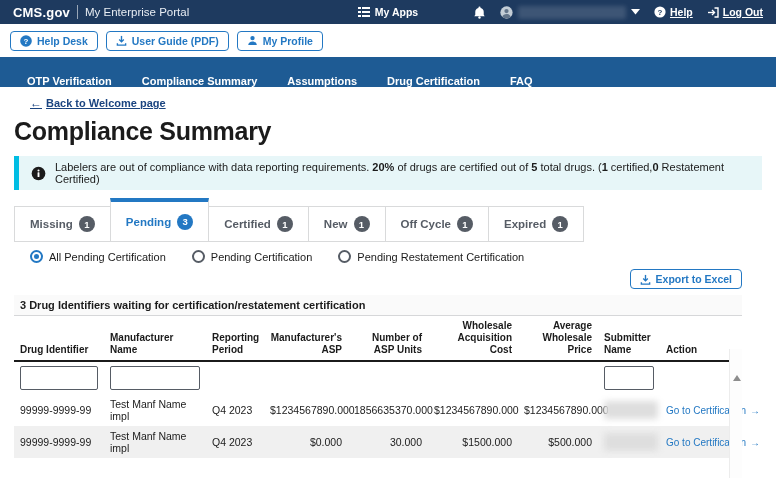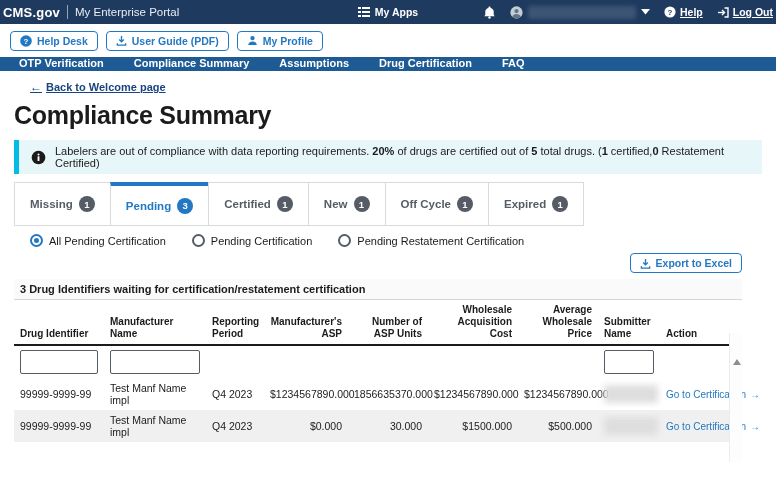--- a/index.html
+++ b/index.html
@@ -7,41 +7,41 @@
     --alert_bg:#e7f6f8; --alert_accent:#00bde3; --badge_inactive:#565c65;
     --text:#1b1b1b; --stripe:#f0f0f0; --border:#d9dadb;
   }
   *{box-sizing:border-box;}
   html,body{margin:0;padding:0;}
   body{width:776px;height:498px;overflow:hidden;background:#fff;
        font-family:"Liberation Sans","DejaVu Sans",sans-serif;color:var(--text);}
   .screen{width:776px;height:498px;overflow:hidden;position:relative;background:#fff;}
 
   
-  .topbar{height:24px;background:var(--topbar_bg);color:#fff;display:flex;align-items:center;padding:0 3px;}
+  .topbar{height:24px;background:var(--topbar_bg);color:#fff;display:flex;align-items:center;padding:0 13px;}
   .topbar-left{display:flex;align-items:center;flex:1;}
   .brand{font-weight:bold;font-size:13px;letter-spacing:.2px;}
   .tb-divider{width:1px;height:14px;background:rgba(255,255,255,.55);margin:0 7px;}
   .brand-sub{font-size:11.5px;color:#e8edf3;font-weight:400;}
   .topbar-center{display:flex;align-items:center;gap:5px;font-size:10.5px;font-weight:bold;cursor:pointer;}
   .topbar-right{display:flex;align-items:center;justify-content:flex-end;flex:1;gap:14px;font-size:10.5px;}
   .tb-link{display:flex;align-items:center;gap:4px;text-decoration:underline;color:#fff;cursor:pointer;font-weight:bold;}
   .user-menu{display:flex;align-items:center;gap:5px;cursor:pointer;}
   .redact-user{width:108px;height:13px;background:rgba(255,255,255,.14);border-radius:2px;filter:blur(2px);}
 
   
   .appbar{height:33px;display:flex;align-items:center;padding:0 10px;background:#fff;}
   .app-title{font-size:14.5px;font-weight:bold;color:var(--nav_bg);flex:1;}
   .appbar-actions{display:flex;gap:8px;}
   .btn-outline{display:flex;align-items:center;gap:5px;border:1px solid var(--link);color:var(--link);
       background:#fff;border-radius:4px;font-size:10.5px;font-weight:bold;padding:3px 9px;cursor:pointer;
       font-family:inherit;}
 
   
-  .navbar{height:14px;background:var(--nav_bg);display:flex;align-items:flex-start;padding:0 4px;}
+  .navbar{height:30px;background:var(--nav_bg);display:flex;align-items:flex-end;padding:0 12px;}
   .nav-item{display:flex;align-items:center;padding:0 15px;color:#fff;font-size:11px;font-weight:bold;cursor:pointer;}
 
   
   .content{padding:6px 14px 0 14px;}
   .back-link{display:inline-flex;align-items:center;gap:4px;margin-left:16px;font-size:11px;font-weight:bold;
       color:var(--dark_link);text-decoration:underline;cursor:pointer;}
   .back-link .arr{text-decoration:none;font-size:12px;}
   h1.page-title{font-size:25px;margin:6px 0 0 0;line-height:29px;color:var(--text);letter-spacing:-.3px;}
 
   .period-block{margin-top:10px;}
@@ -52,21 +52,21 @@
   .arrow-btn{width:18px;height:18px;border:none;background:var(--link);border-radius:4px;display:flex;
       align-items:center;justify-content:center;cursor:pointer;padding:0;}
   .select{width:120px;height:24px;border:1px solid #565c65;border-radius:4px;background:#fff;display:flex;
       align-items:center;justify-content:space-between;padding:0 8px;font-size:11px;cursor:pointer;}
 
   .alert{margin-top:10px;background:var(--alert_bg);border-left:5px solid var(--alert_accent);
       height:34px;display:flex;align-items:center;gap:9px;padding:0 12px;font-size:11px;}
   .alert b{font-weight:bold;}
 
   .tabs{margin-top:8px;display:flex;align-items:flex-end;}
-  .tab{background:#fff;border:1px solid var(--border);height:44px;display:flex;align-items:center;gap:6px;
+  .tab{background:#fff;border:1px solid var(--border);height:36px;display:flex;align-items:center;gap:6px;
       padding:0 15px;font-size:11.5px;font-weight:bold;color:var(--badge_inactive);cursor:pointer;margin-right:-1px;}
   .tab.active{height:44px;border-top:4px solid var(--link);color:var(--link);}
   .badge{min-width:16px;height:16px;border-radius:50%;background:var(--badge_inactive);color:#fff;font-size:9.5px;
       display:flex;align-items:center;justify-content:center;font-weight:bold;}
   .tab.active .badge{background:var(--link);}
 
   .radio-row{display:flex;align-items:center;gap:26px;margin:8px 0 0 16px;font-size:11px;}
   .radio-opt{display:flex;align-items:center;gap:6px;cursor:pointer;}
   .radio{width:13px;height:13px;border:2px solid var(--badge_inactive);border-radius:50%;position:relative;flex:none;}
   .radio.checked{border-color:var(--link);}

